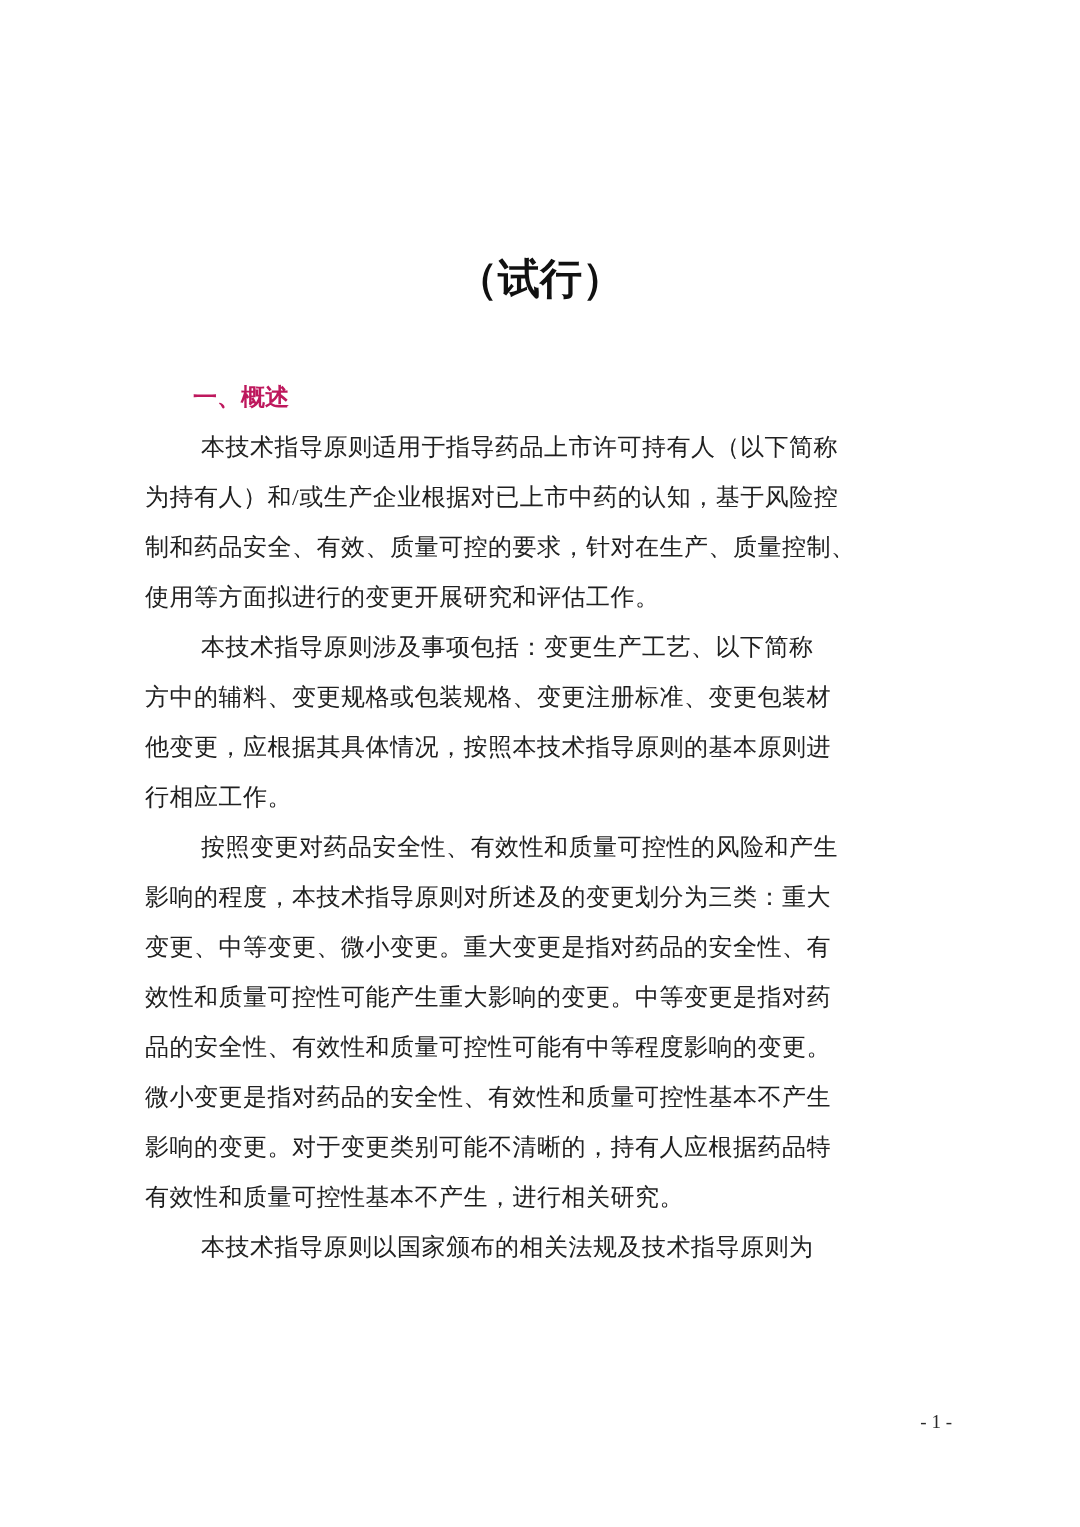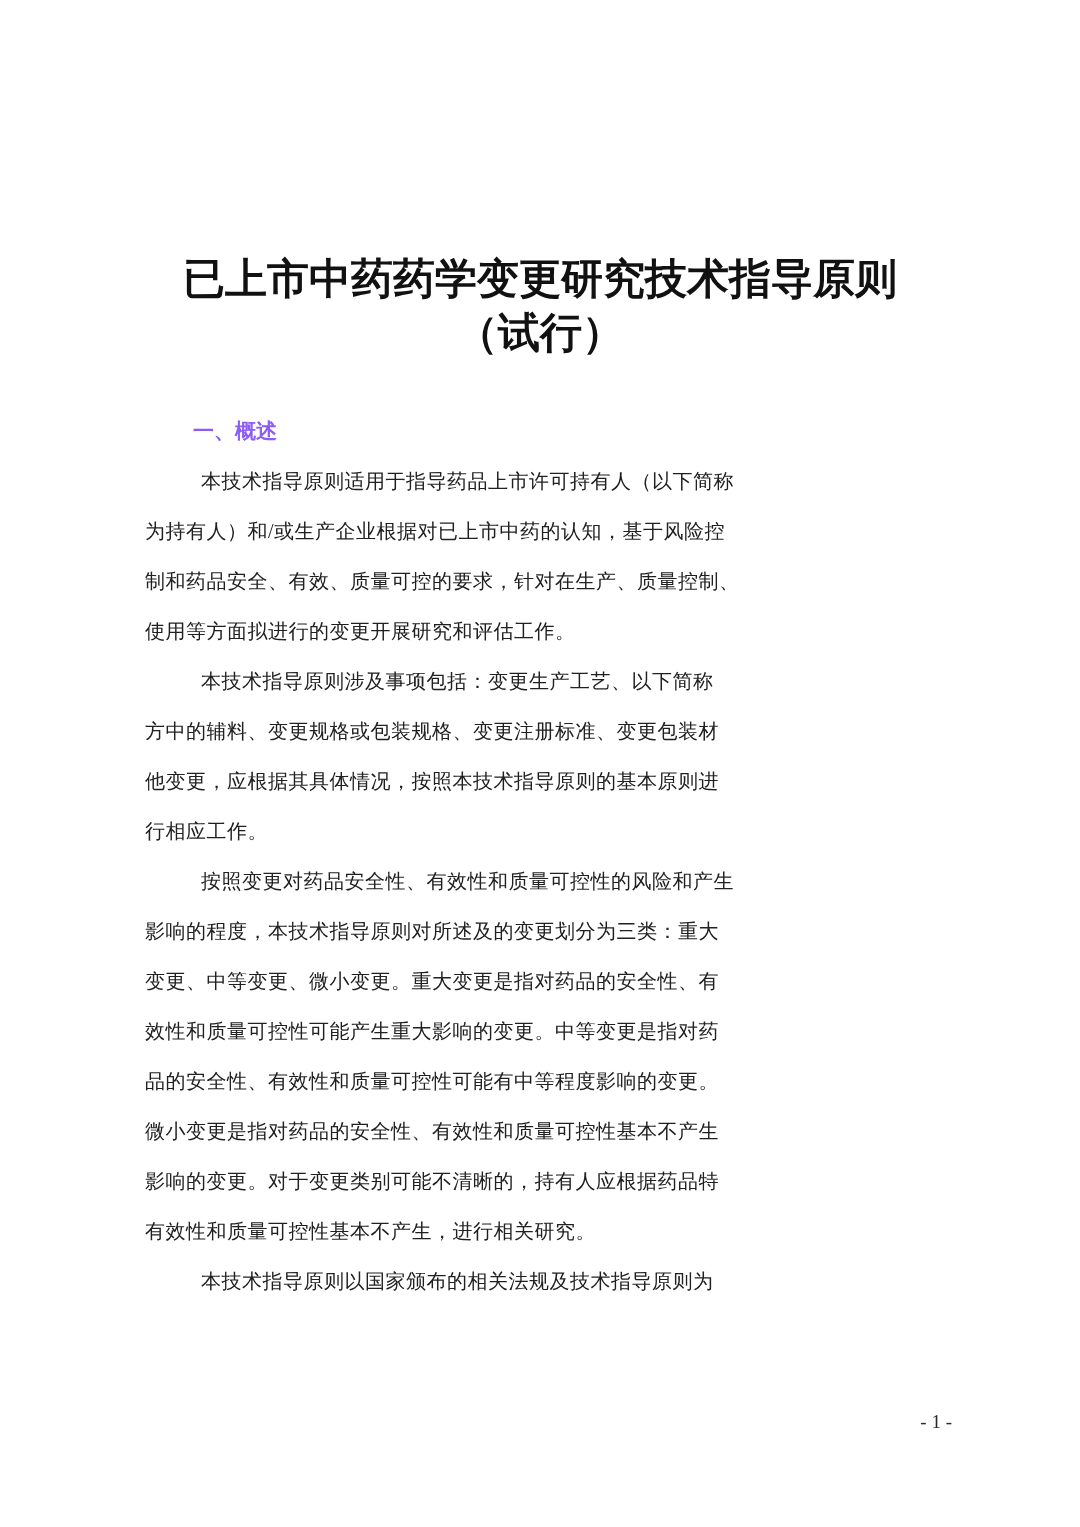--- a/index.html
+++ b/index.html
@@ -26,33 +26,33 @@
     font-size: 42px;
     line-height: 54px;
     letter-spacing: 0px;
     color: #111111;
   }
   .content {
     margin-left: 145px;
     width: 812px;
   }
   .section-heading {
-    margin-top: 46px;
+    margin-top: 66px;
     padding-left: 48px;
     font-family: "Liberation Sans", "DejaVu Sans", sans-serif;
     font-weight: bold;
-    font-size: 21px;
+    font-size: 24px;
     line-height: 50px;
-    color: #8b5cf6;
+    color: #be185d;
   }
   .paragraph {
     margin: 0;
   }
   .body-line {
-    font-size: 20px;
+    font-size: 24px;
     line-height: 50px;
     letter-spacing: 0.5px;
     white-space: nowrap;
     color: #202020;
   }
   .body-line.indent {
     padding-left: 56px;
   }
   .page-number {
     position: absolute;
@@ -63,21 +63,20 @@
     color: #2a2a2a;
     font-family: "Liberation Serif", "DejaVu Serif", serif;
   }
 </style>
 </head>
 <body>
 
 <div class="page">
 
   <div class="title-block">
-    <div class="title-line">已上市中药药学变更研究技术指导原则</div>
     <div class="title-line">（试行）</div>
   </div>
 
   <div class="content">
 
     <div class="section-heading">一、概述</div>
 
     <div class="paragraph">
       <div class="body-line indent">本技术指导原则适用于指导药品上市许可持有人（以下简称</div>
       <div class="body-line">为持有人）和/或生产企业根据对已上市中药的认知，基于风险控</div>

